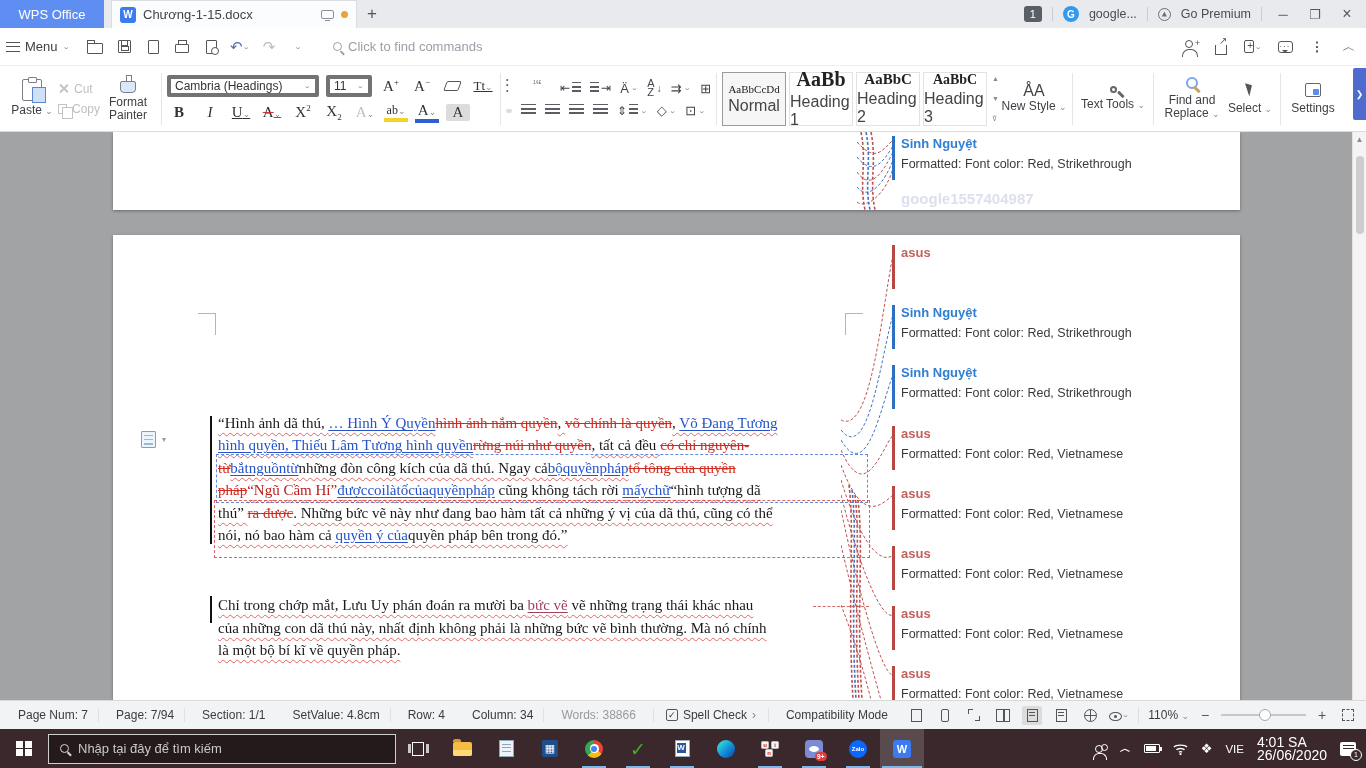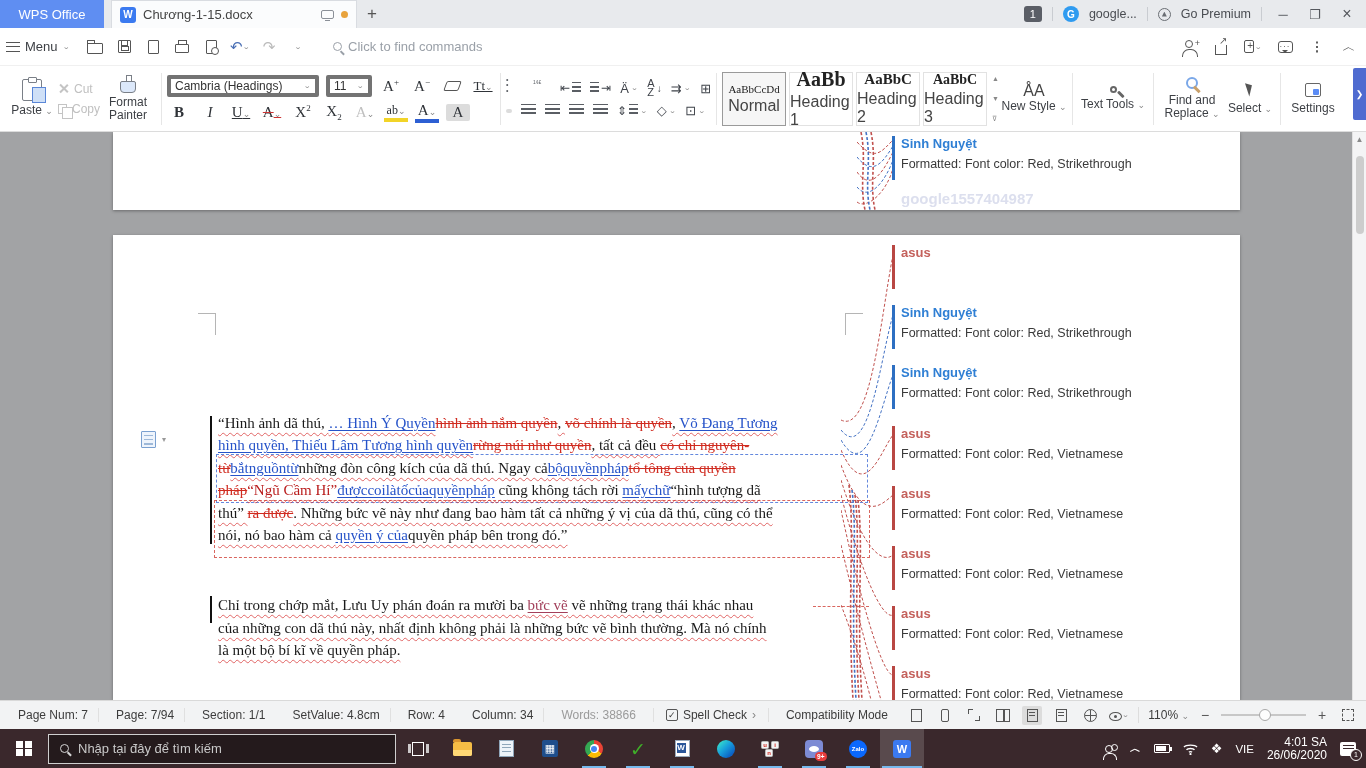--- a/index.html
+++ b/index.html
@@ -237,21 +237,21 @@
   .tray{margin-left:auto;display:flex;align-items:center;gap:13px;padding-right:10px}
   .peopleic{width:8px;height:8px;border:1.4px solid #fff;border-radius:50%;position:relative;margin-right:4px}
   .peopleic:after{content:"";position:absolute;top:7px;left:-3px;width:12px;height:6px;border:1.4px solid #fff;border-bottom:none;border-radius:6px 6px 0 0}
   .peopleic:before{content:"";position:absolute;top:-2px;right:-6px;width:5px;height:5px;border:1.2px solid #fff;border-radius:50%}
   .chev{font-size:11px;font-weight:bold;color:#fff}
   .battic{width:16px;height:9px;border:1.3px solid #fff;border-radius:1px;position:relative}
   .battic:before{content:"";position:absolute;right:-3.5px;top:2px;width:2px;height:4px;background:#fff}
   .battic:after{content:"";position:absolute;left:1px;top:1px;bottom:1px;width:10px;background:#fff}
   .dropic{color:#fff;font-size:13px;font-family:"DejaVu Sans",sans-serif}
   .lang{font-size:11.5px}
-  .clock{font-size:12px;text-align:right;line-height:13px}
+  .clock{font-size:14px;line-height:13px}
   .notific{width:16px;height:14px;background:#fff;border-radius:2px;position:relative}
   .notific:after{content:"";position:absolute;left:2.5px;right:2.5px;top:3.5px;height:6px;
        background:repeating-linear-gradient(to bottom,#3a282c 0 1.2px,transparent 1.2px 3.2px)}
   .notific .nb{position:absolute;right:-6px;bottom:-5px;width:12px;height:12px;border-radius:50%;background:#3a282c;
        border:1.3px solid #fff;color:#fff;font-size:7px;display:flex;align-items:center;justify-content:center}
 </style>
 </head>
 <body>
 
 <div class="screen">

